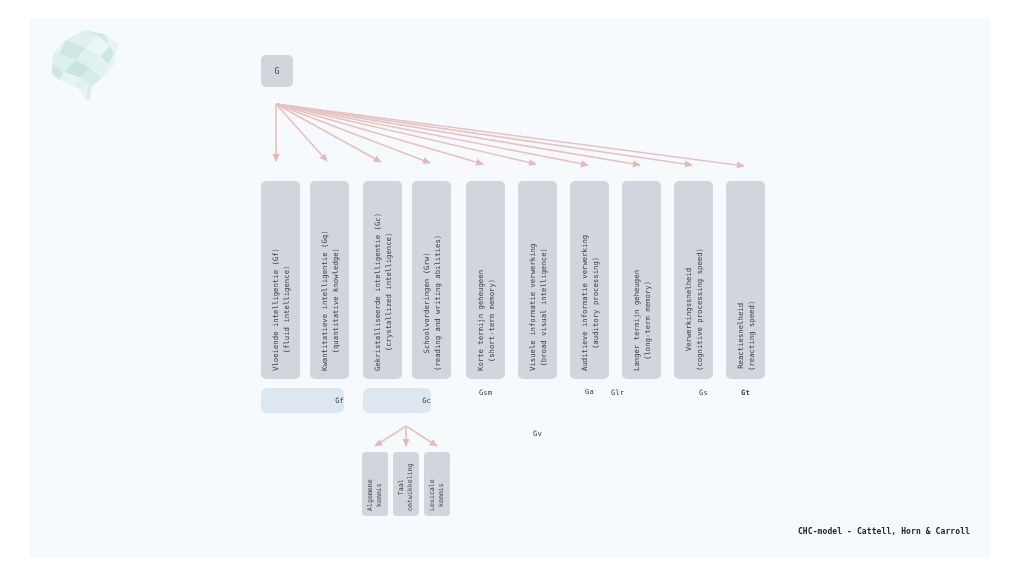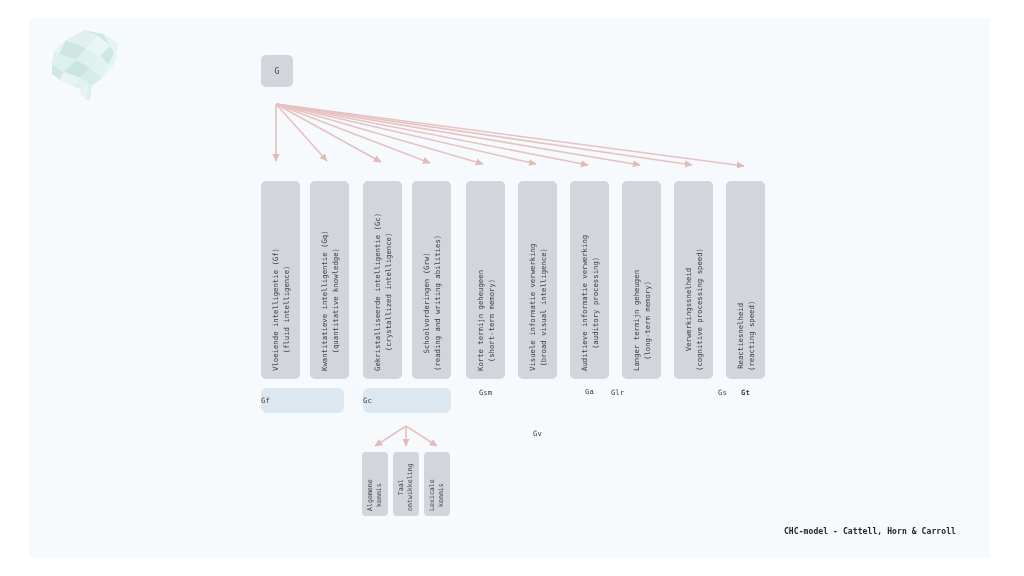--- a/index.html
+++ b/index.html
@@ -88,21 +88,21 @@
   .broad-box .vtext .l2 { display: block; }
   
   .group-pill {
     position: absolute;
     top: 388px;
     height: 25px;
     background: #dce7ef;
     border-radius: 6px;
     display: flex;
     align-items: center;
-    justify-content: flex-start;
+    justify-content: flex-end;
     font-size: 7.3px;
     color: #3a3f49;
   }
   
   .code-label {
     position: absolute;
     top: 388px;
     height: 25px;
     width: 39px;
     display: flex;
@@ -130,21 +130,21 @@
     white-space: nowrap;
     font-size: 6.6px;
     line-height: 9px;
     color: #3a3f49;
     text-align: center;
   }
   .narrow-box .vtext .l2 { display: block; }
   
   #footer {
     position: absolute;
-    right: 68px;
+    right: 54px;
     top: 527px;
     font-size: 8px;
     font-weight: bold;
     color: #20242c;
     letter-spacing: .1px;
   }
 </style>
 </head>
 <body>
 
@@ -234,36 +234,36 @@
       </div>
       <div class="broad-box" style="left: 726px;">
         <div class="vtext"><span>Reactiesnelheid</span><span class="l2">(reacting speed)</span></div>
       </div>
     </div>
 
   <div id="label-layer">
       <div class="group-pill" style="left: 261px; width: 83px;">
         <span>Gf</span>
       </div>
-      <div class="group-pill" style="left: 363px; width: 88px;">
+      <div class="group-pill" style="left: 363px; width: 68px;">
         <span>Gc</span>
       </div>
       <div class="code-label" style="left: 466px;">
         <span>Gsm</span>
       </div>
       <div class="code-label" style="left: 518px; margin-top: 41px;">
         <span>Gv</span>
       </div>
       <div class="code-label" style="left: 570px; font-family: Liberation Mono, monospace;">
         <span>Ga</span>
       </div>
       <div class="code-label" style="left: 598px;">
         <span>Glr</span>
       </div>
-      <div class="code-label" style="left: 703px;">
+      <div class="code-label" style="left: 684px;">
         <span>Gs</span>
       </div>
       <div class="code-label" style="left: 726px; font-weight: bold;">
         <span>Gt</span>
       </div>
     </div>
 
   <div id="narrow-layer">
       <div class="narrow-box" style="left: 362px;">
         <div class="vtext"><span>Algemene</span><span class="l2">kennis</span></div>

